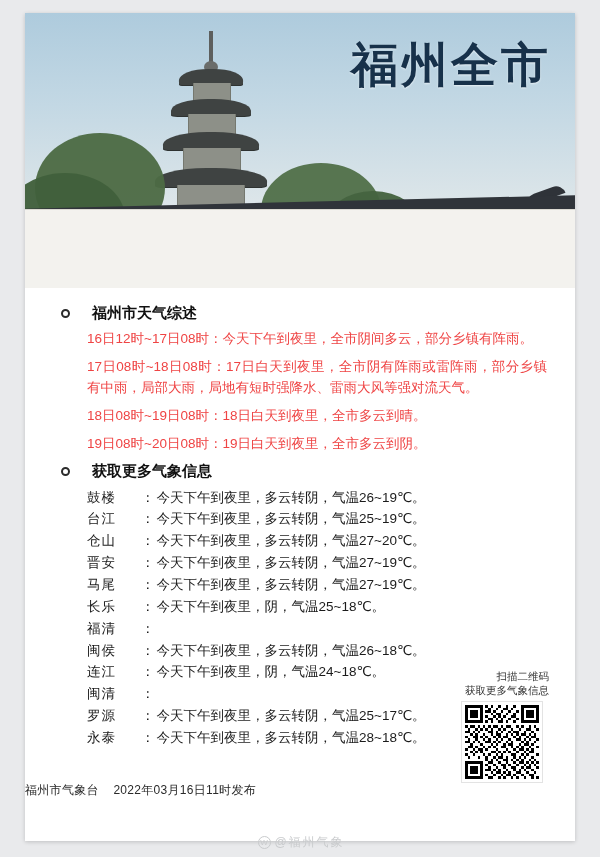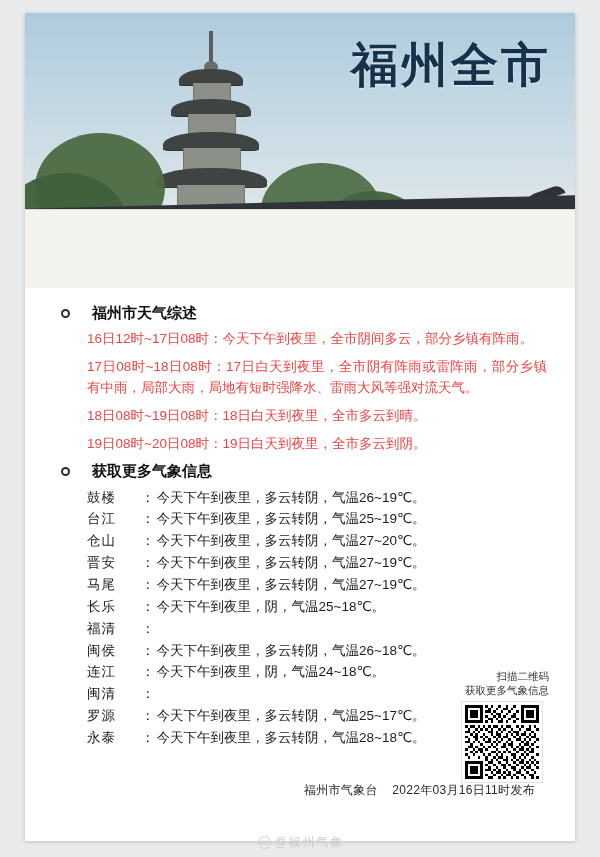--- a/index.html
+++ b/index.html
@@ -208,21 +208,21 @@
     padding: 3px;
     box-sizing: border-box;
     border: 1px solid #e3e3e3;
   }
   .qr svg { display: block; }
   .issue {
     position: absolute;
     left: 0;
     right: 0;
     bottom: 42px;
-    text-align: right;
+    text-align: left;
     font-size: 12px;
     color: #2a2a2a;
     letter-spacing: .3px;
     padding-right: 40px;
   }
   .watermark {
     position: absolute;
     left: 3px; right: 0;
     bottom: 6px;
     text-align: center;

